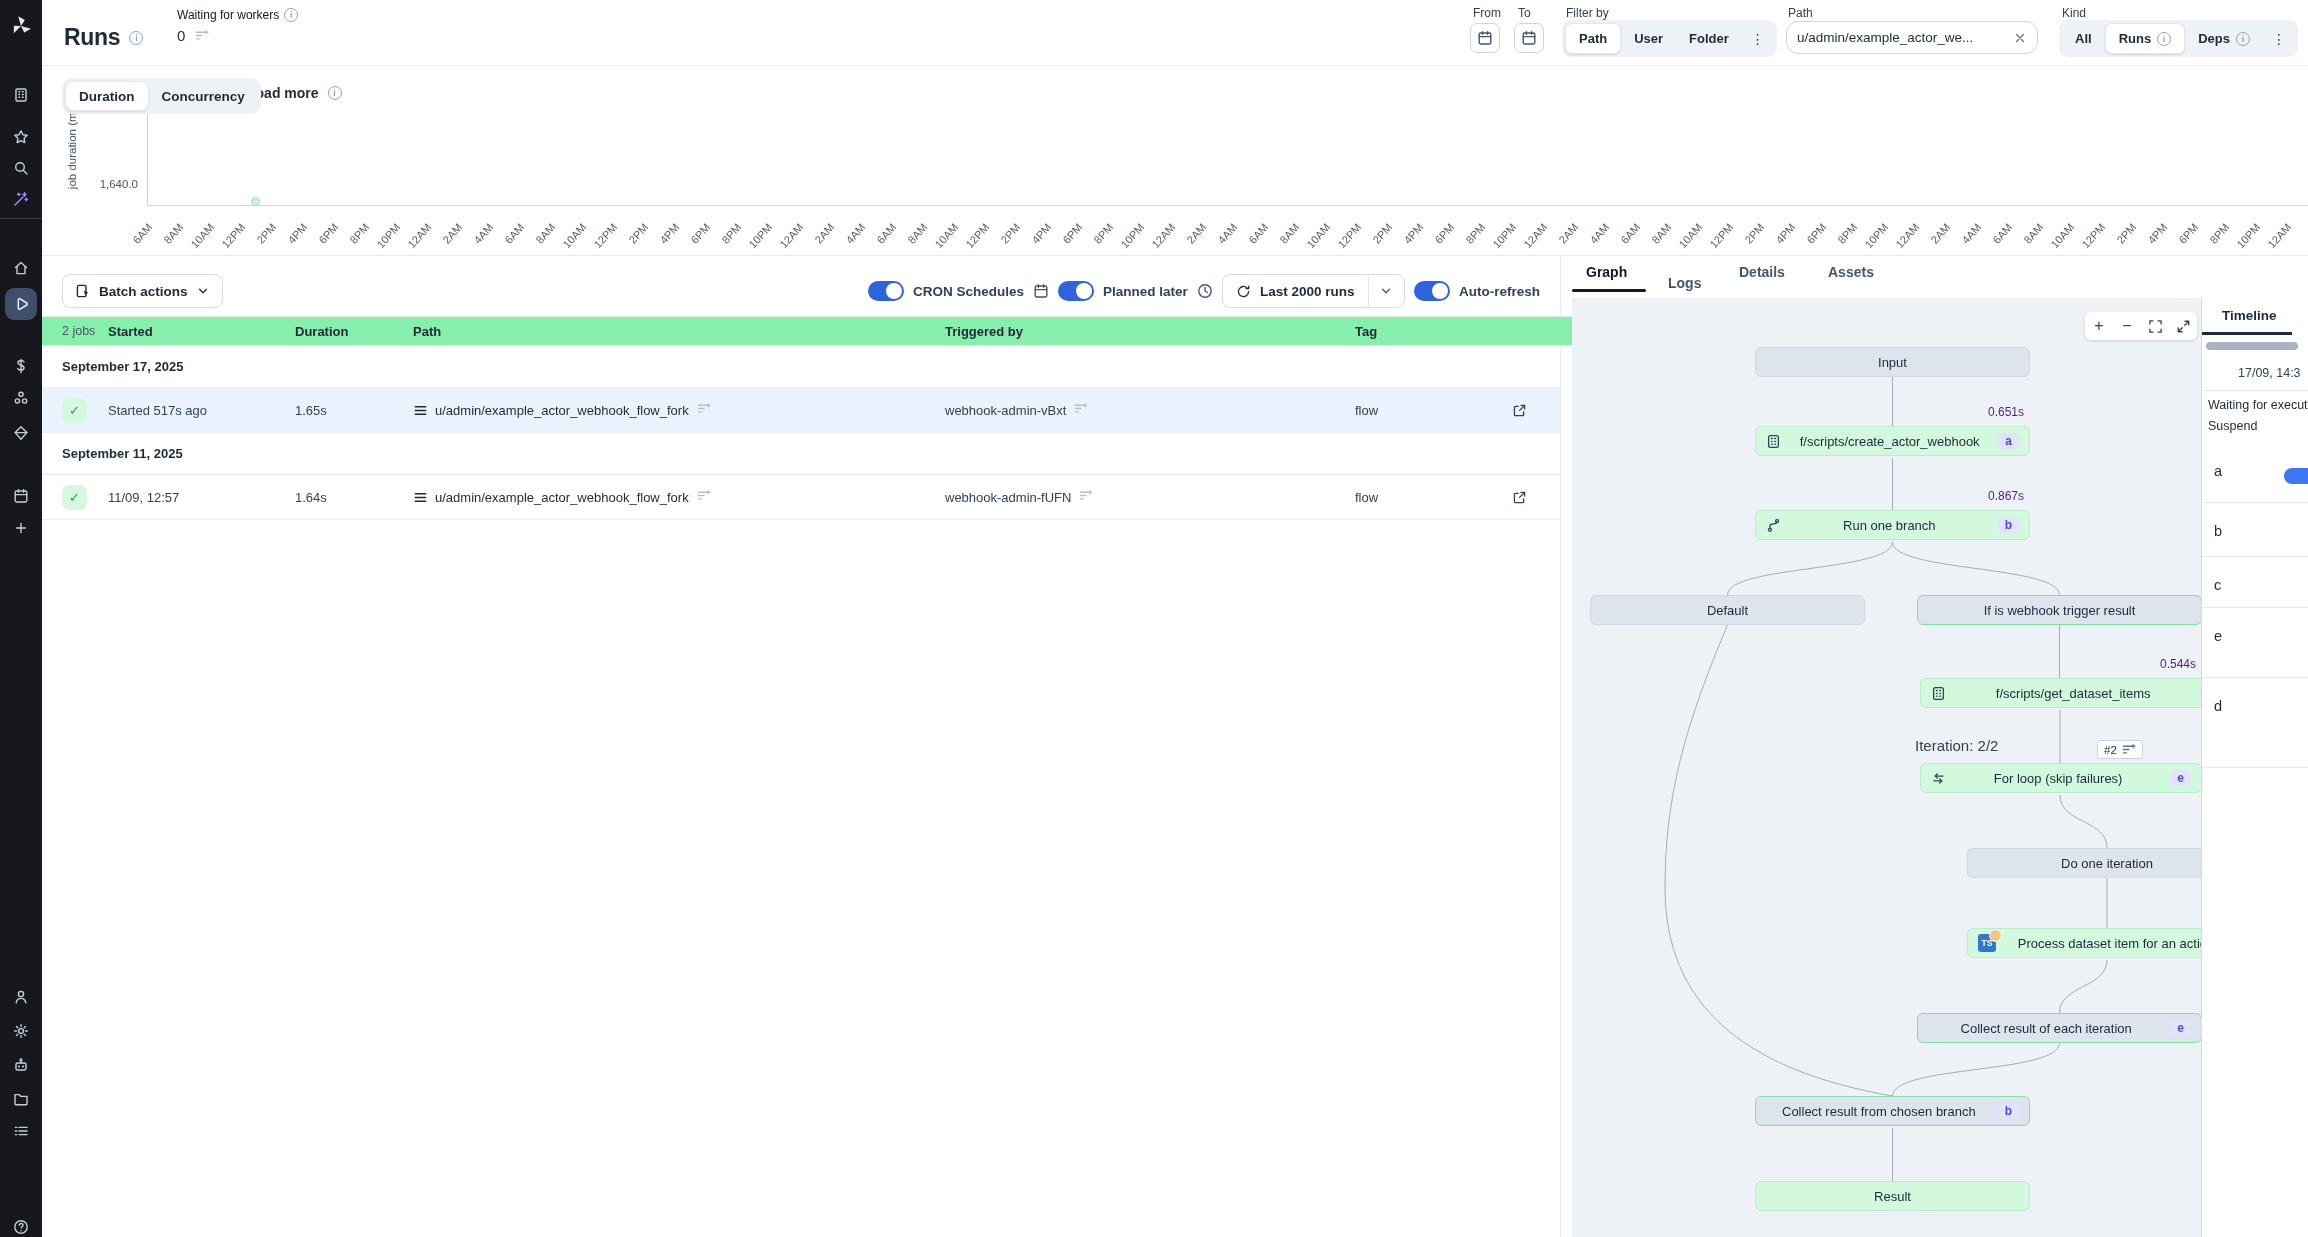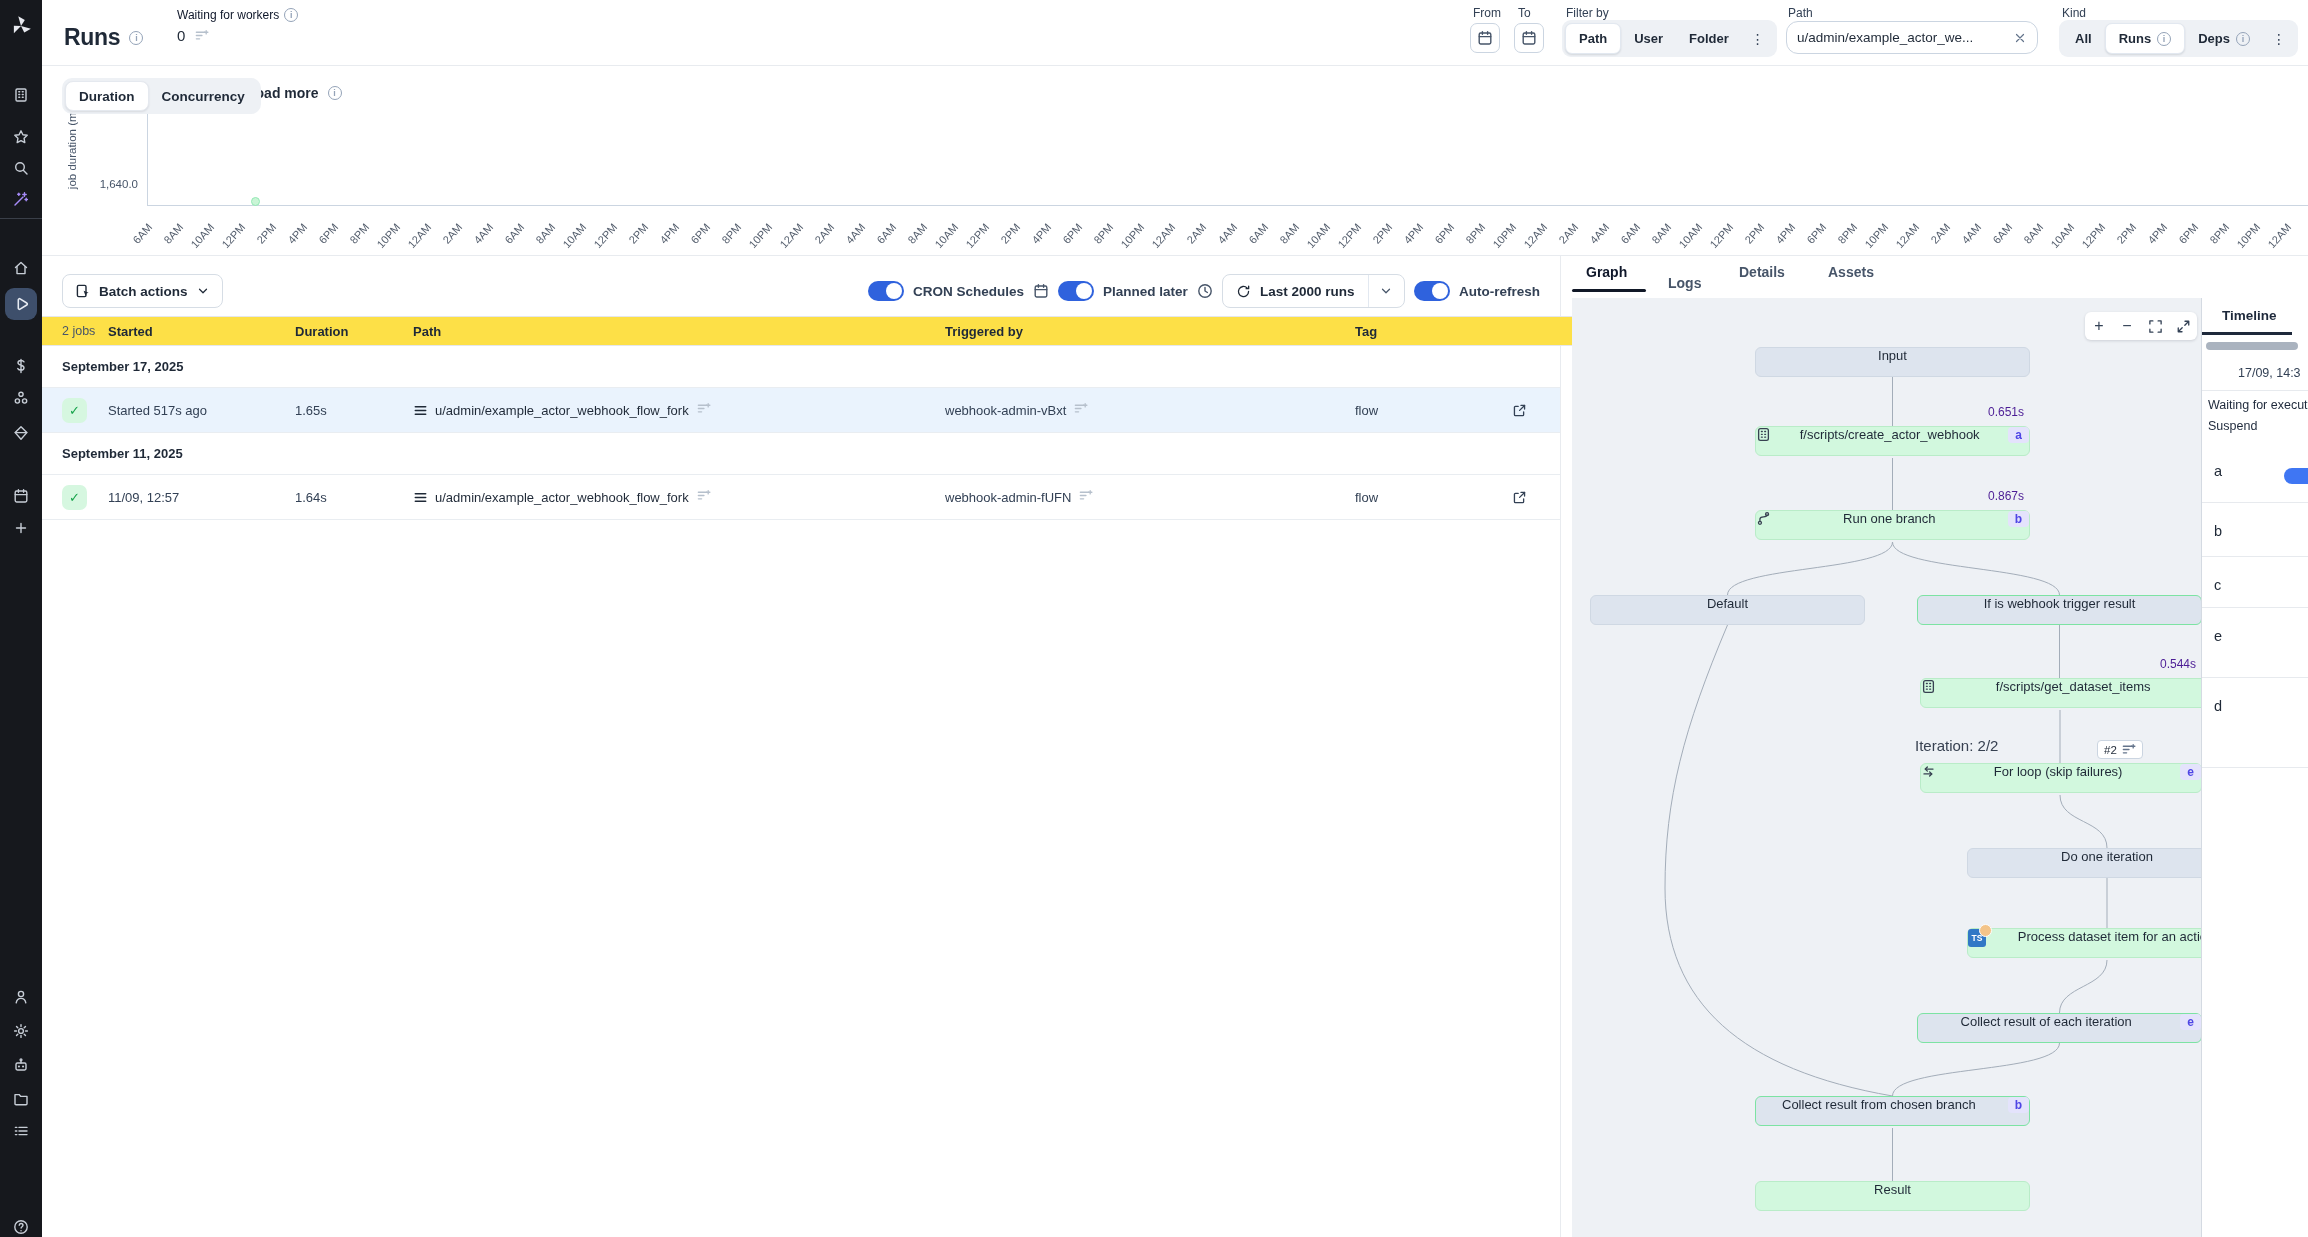--- a/index.html
+++ b/index.html
@@ -44,40 +44,40 @@
 .vline{position:absolute;left:1560px;top:255px;bottom:0;width:1px;background:#e8ebef}
 
 .btn{position:absolute;height:34px;border:1px solid #d6dde5;border-radius:8px;background:#fff;display:flex;align-items:center;gap:8px;padding:0 12px;font-size:13.5px;font-weight:600;color:#1f2937;cursor:pointer}
 .tog{width:36px;height:20px;border-radius:10px;background:#2f62dd;position:relative;flex:none;cursor:pointer}
 .tog::after{content:"";position:absolute;right:2px;top:2px;width:16px;height:16px;background:#fff;border-radius:50%}
 .togrow{position:absolute;display:flex;align-items:center;gap:9px;font-size:13.5px;font-weight:600;color:#334155}
 .split-btn{position:absolute;left:1222px;top:274px;height:34px;border:1px solid #d6dde5;border-radius:8px;background:#fff;display:flex;align-items:stretch;color:#1f2937}
 .split-btn .s1{display:flex;align-items:center;gap:9px;padding:0 13px;font-size:13.5px;font-weight:600;cursor:pointer}
 .split-btn .s2{display:flex;align-items:center;justify-content:center;width:36px;border-left:1px solid #e2e8f0;color:#475569;cursor:pointer}
 
-.thead{position:absolute;left:42px;top:316px;width:1832px;height:30px;background:#fde047;border-top:1px solid #e5e7eb;border-bottom:1px solid #e5e7eb}
+.thead{position:absolute;left:42px;top:316px;width:1832px;height:30px;background:#86efac;border-top:1px solid #e5e7eb;border-bottom:1px solid #e5e7eb}
 .thead span{position:absolute;top:7px;font-size:13px;font-weight:bold;color:#1f2937}
 .thead .jobs{font-weight:normal;font-size:12.5px;color:#475569}
 .c0{left:20px}.c1{left:66px}.c2{left:253px}.c3{left:371px}.c4{left:903px}.c5{left:1313px}.c6{left:1470px}
 #tbody{position:absolute;left:42px;top:346px;width:1518px}
 .grow{position:absolute;left:0;width:100%;height:42px;border-bottom:1px solid #e9edf1;display:flex;align-items:center;padding-left:20px;font-size:13px;font-weight:bold;color:#1f2937;background:#fff}
 .trow{position:absolute;left:0;width:100%;height:45px;border-bottom:1px solid #e9edf1;background:#fff;cursor:pointer}
 .trow.sel{background:#eaf3fd}
 .trow .cell{position:absolute;top:0;height:100%;display:flex;align-items:center;font-size:13px;color:#334155;gap:7px}
 .check{width:25px;height:25px;border-radius:7px;background:#d6f7e0;color:#16a34a;display:flex;align-items:center;justify-content:center;font-size:13px;font-weight:bold}
 .pathtxt{color:#1f2937}
 .ghost{color:#b6c0cc}
 .extblue{color:#2563eb}.extgray{color:#94a3b8}
 
 .dtab{position:absolute;top:264px;font-size:14px;font-weight:600;color:#475569;cursor:pointer}
 .dtab.sel{color:#0f172a;font-weight:bold}
 .dtab-underline{position:absolute;left:1572px;top:289px;width:74px;height:3px;background:#111827;border-radius:2px}
 #canvas{position:absolute;left:1572px;top:298px;width:629px;height:939px;background:#eef1f5;overflow:hidden}
 #edges{position:absolute;left:0;top:0}
-.gnode{position:absolute;height:30px;border:1px solid;border-radius:6px;display:flex;align-items:flex-start;padding:0 0;font-size:13px;color:#1f2937;background:#dde4ee;border-color:#cfd8e3;cursor:pointer}
+.gnode{position:absolute;height:30px;border:1px solid;border-radius:6px;display:flex;align-items:center;padding:0 10px;font-size:13px;color:#1f2937;background:#dde4ee;border-color:#cfd8e3;cursor:pointer}
 .gnode .glabel{flex:1;text-align:center;white-space:nowrap;overflow:hidden}
 .gnode.green{background:#d2f8de;border-color:#b9ecc8}
 .gnode.gray-selected{border-color:#7ce3a3}
 .gbadge{background:#e4e3fc;color:#4f46e5;font-weight:bold;font-size:12px;border-radius:4px;padding:1px 7px;margin-left:6px}
 .gicon{color:#374151;display:flex;margin-right:6px}
 .gdur{position:absolute;font-size:12px;color:#4c1d95;text-align:right}
 .gannot{position:absolute;font-size:15px;color:#374151}
 .gchip{position:absolute;background:#fff;border:1px solid #cbd5e1;border-radius:4px;font-size:11.5px;color:#1f2937;padding:1px 6px;display:flex;align-items:center;gap:4px}
 .tsbox{width:18px;height:18px;background:#3178c6;border-radius:3px;color:#fff;font-size:8.5px;font-weight:bold;display:flex;align-items:center;justify-content:center;position:relative;flex:none}
 .tsbox::after{content:"";position:absolute;top:-5px;right:-6px;width:11px;height:11px;border-radius:50%;background:#f3c489;border:1.5px solid #fdfdfd}

